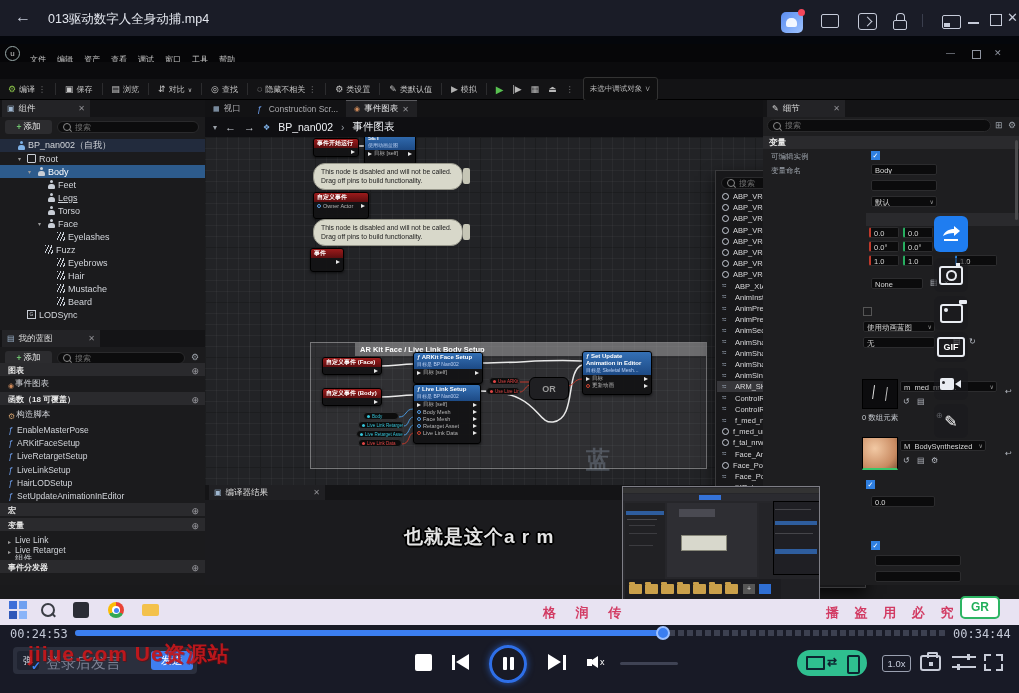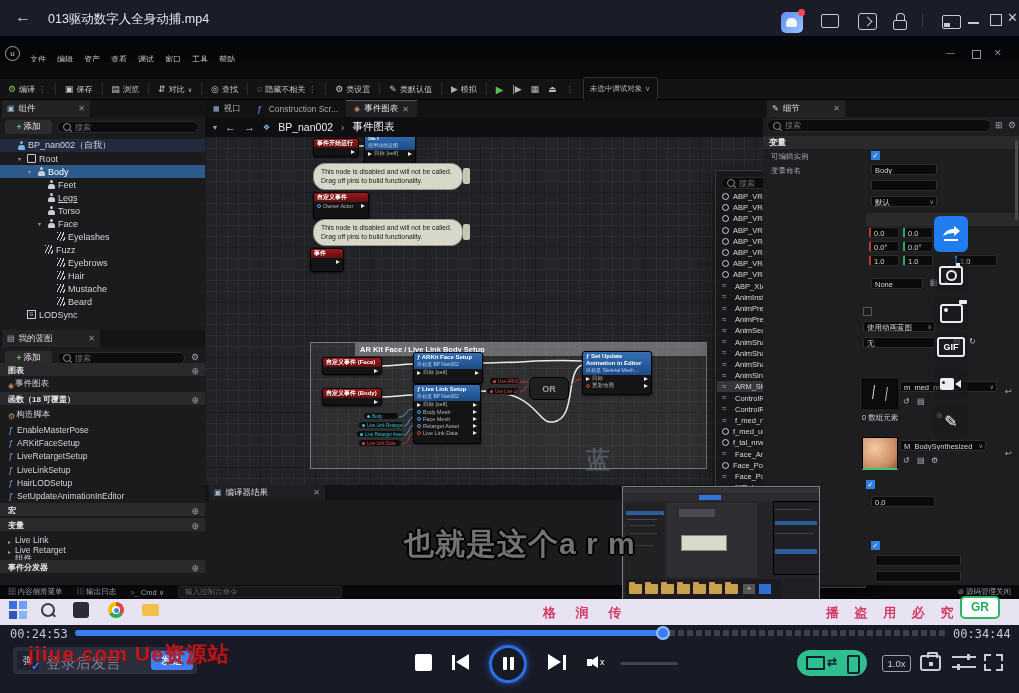--- a/index.html
+++ b/index.html
@@ -110,21 +110,21 @@
   
   #pip{left:622px;top:486px;width:198px;height:132px;background:#26262a;border:1px solid #7e7e86;box-sizing:border-box;overflow:hidden;}
   .pipbox{position:absolute;}
   .folder{position:absolute;width:13px;height:10px;background:#caa04a;border-radius:1px;top:97px;}
   .folder::before{content:"";position:absolute;left:0;top:-2px;width:6px;height:2px;background:#caa04a;border-radius:1px 1px 0 0;}
   
   #strip{left:0;top:599px;width:1019px;height:26px;background:#e8e3f2;}
   #playerbar{left:0;top:625px;width:1019px;height:68px;background:#181a26;}
   .ptime{color:#c3c8d6;font-size:12px;font-family:"DejaVu Sans Mono",monospace;}
   .wm{color:#d23b63;font-weight:bold;font-size:13px;white-space:nowrap;}
-  .subtitle{color:#737373;font-size:30px;font-weight:bold;white-space:nowrap;letter-spacing:1px;
+  .subtitle{color:#e5e5e5;font-size:19px;font-weight:bold;white-space:nowrap;letter-spacing:1px;
     text-shadow:-2px 0 #000,2px 0 #000,0 -2px #000,0 2px #000,-1px -1px #000,1px 1px #000,1px -1px #000,-1px 1px #000;}
 </style>
 </head>
 <body>
 
 <div id="screen">
 
   <div class="a" id="titlebar">
     <span class="a tb-ic" style="left:15px;top:8px;font-size:16px;">←</span>
     <span class="a" style="left:48px;top:11px;font-size:12.5px;color:#e3e6ee;">013驱动数字人全身动捕.mp4</span>
@@ -576,27 +576,20 @@
 
   <div class="a" id="cmp-bar">
     <div class="ptab" style="width:116px;height:15px;margin-left:4px;background:#202023;">
       <span style="color:#9fb7d0;font-size:8px;">▣</span>
       <span>编译器结果</span>
         <span class="close-x">✕</span>
     </div>
   </div>
   <div class="a" id="cmp-body"></div>
 
-  <div class="a" id="statusbar">
-    <span><span style="color:#6f7680;">▦ </span><span>内容侧滑菜单</span></span>
-    <span><span style="color:#6f7680;">▥ </span><span>输出日志</span></span>
-    <span><span style="color:#6f7680;">&gt;_ </span><span>Cmd</span> ∨</span>
-    <span style="background:#17171a;border:1px solid #26262a;border-radius:2px;padding:0 6px;color:#666;min-width:150px;">输入控制台命令</span>
-    <span style="margin-left:auto;margin-right:8px;">⊘ <span>源码管理关闭</span></span>
-  </div>
 
   <div class="a" id="picker">
     <div class="a search" style="left:5px;top:6px;width:126px;height:12px;">
       <span class="mag"></span>
         <span>搜索</span>
     </div>
     <span class="a" style="left:137px;top:6px;color:#9aa0a8;font-size:9px;">⚙</span>
     <div id="picker-rows"></div>
     <div class="a" style="left:145px;top:26px;width:3px;height:108px;background:#5a5a5c;border-radius:2px;"></div>
   <div class="prow" style="top: 20px;">

